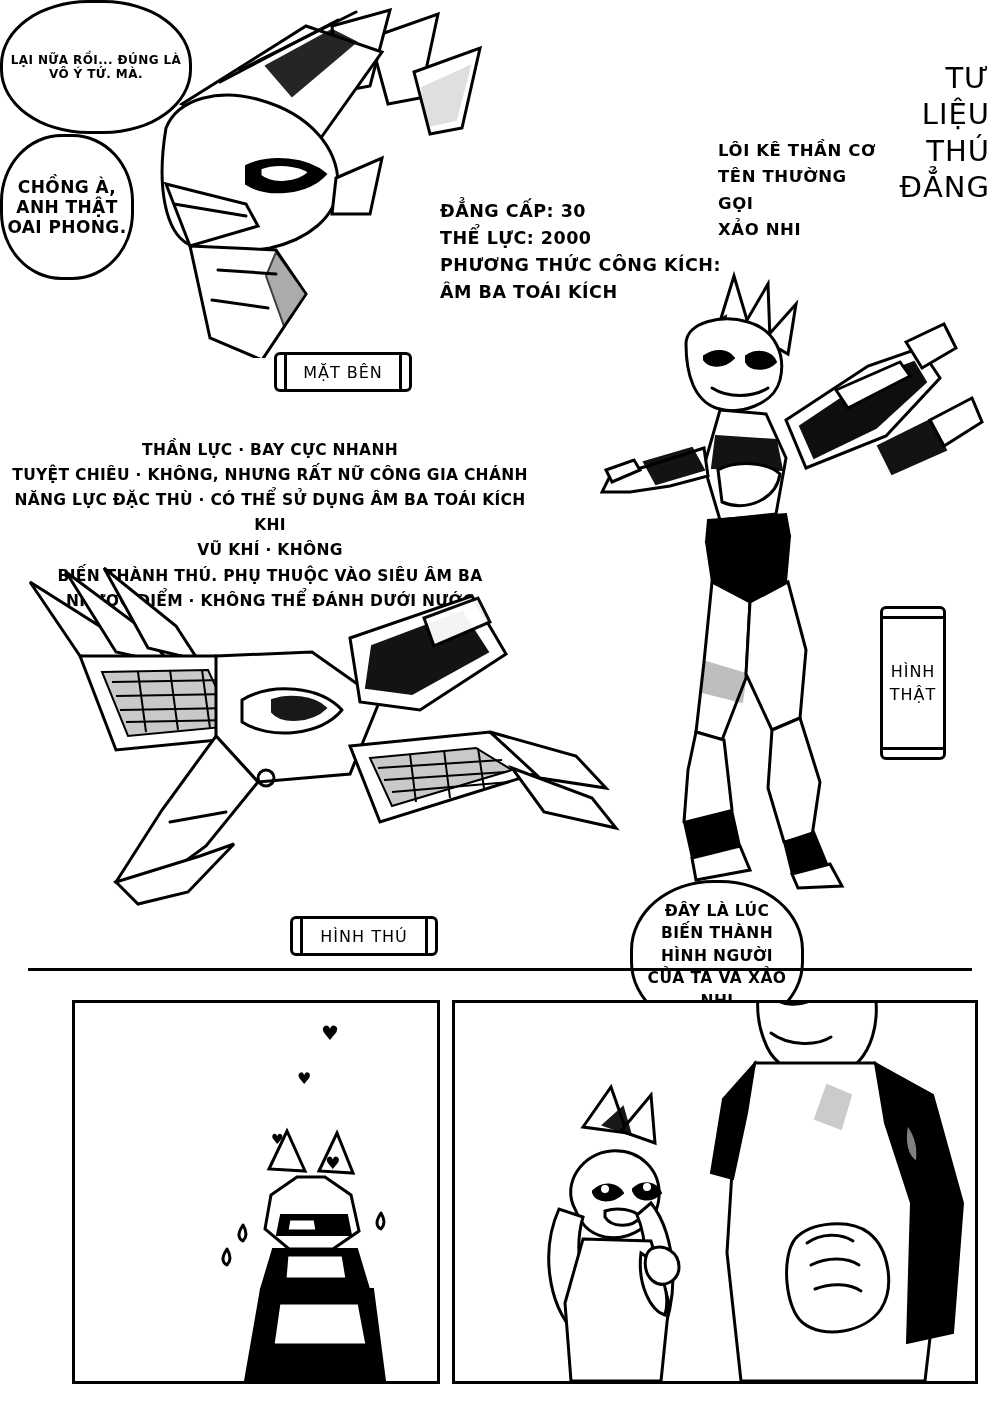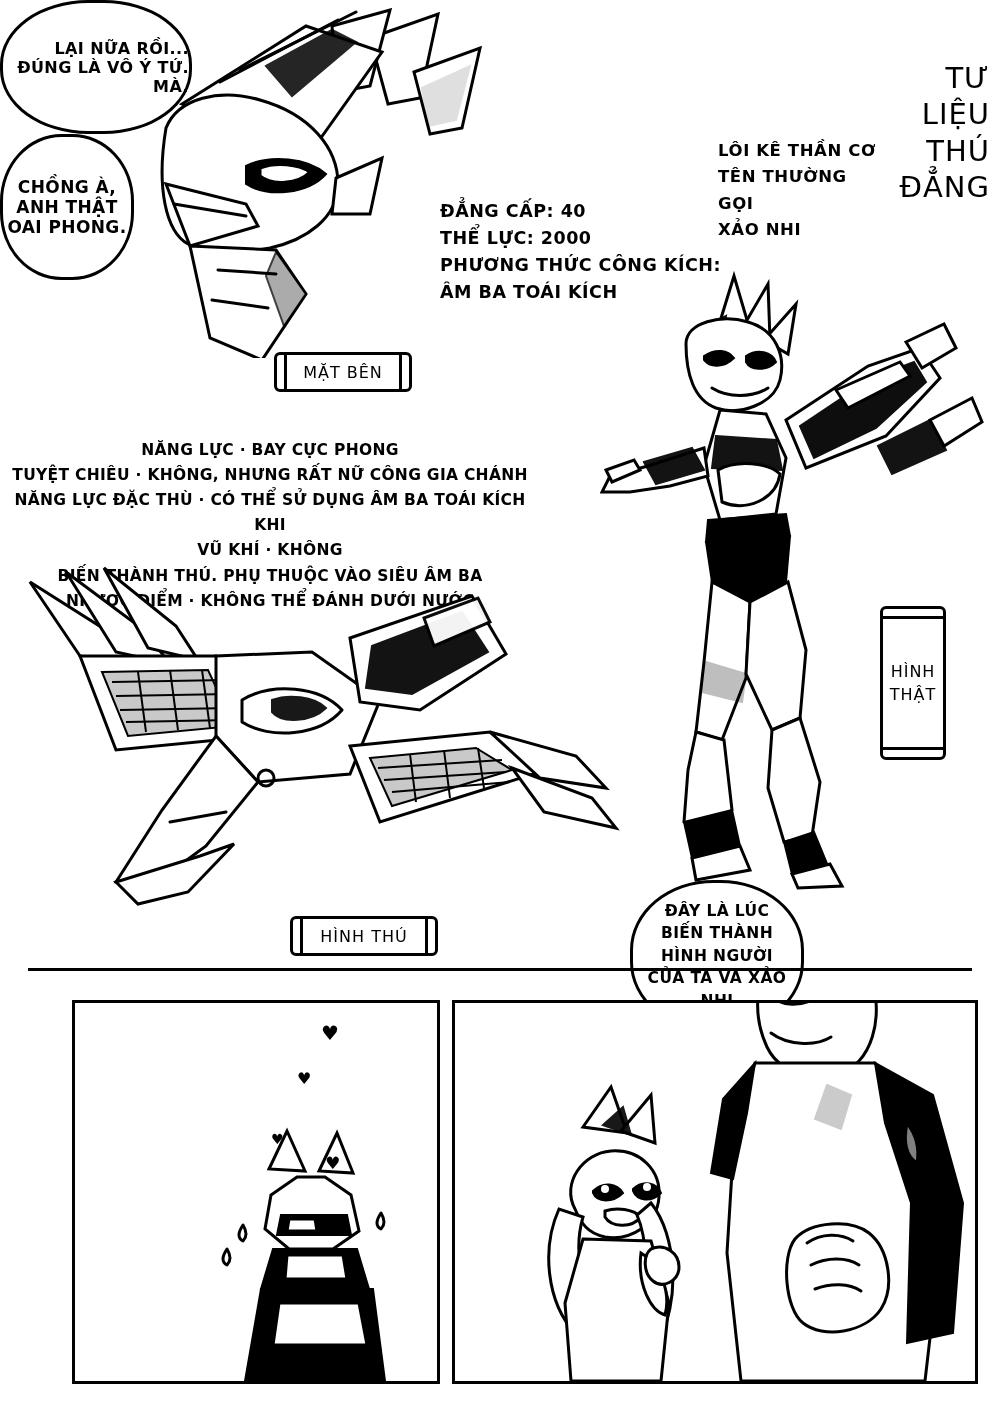--- a/index.html
+++ b/index.html
@@ -81,22 +81,22 @@
   }
   #bubble-3 .tail-in{
     position:absolute;left:124px;top:128px;width:0;height:0;
     border-left:9px solid transparent;border-right:5px solid transparent;border-top:33px solid #fff;
   }
 
   
   #bubble-1{
     left:78px;top:992px;width:186px;height:128px;
     background:#fff;border:3px solid #000;border-radius:46%/48%;
-    display:flex;align-items:center;justify-content:center;text-align:right;
-    font-weight:bold;font-size:16px;letter-spacing:.4px;
+    display:flex;align-items:center;justify-content:center;text-align:center;
+    font-weight:bold;font-size:12px;letter-spacing:.4px;
   }
   #bubble-2{
     left:456px;top:992px;width:128px;height:140px;
     background:#fff;border:3px solid #000;border-radius:46%/46%;
     display:flex;align-items:center;justify-content:center;text-align:center;
     font-weight:bold;font-size:17px;letter-spacing:.4px;
   }
 
   
   #panel-divider{position:absolute;left:28px;top:968px;width:944px;height:3px;background:#000;}
@@ -133,32 +133,32 @@
 
   <div id="name-block">
     <div>LÔI KÊ THẦN CƠ</div>
     <div>TÊN THƯỜNG GỌI</div>
     <div>XẢO NHI</div>
   </div>
 
   <div id="stats-block">
     <div>
       <span>ĐẲNG CẤP:</span>
-      <span>40</span>
+      <span>30</span>
     </div>
     <div>
       <span>THỂ LỰC:</span>
       <span>2000</span>
     </div>
     <div>PHƯƠNG THỨC CÔNG KÍCH:</div>
     <div>ÂM BA TOÁI KÍCH</div>
   </div>
 
   <div id="abilities-block">
-    <div>NĂNG LỰC · BAY CỰC PHONG</div>
+    <div>THẦN LỰC · BAY CỰC NHANH</div>
     <div>TUYỆT CHIÊU · KHÔNG, NHƯNG RẤT NỮ CÔNG GIA CHÁNH</div>
     <div>NĂNG LỰC ĐẶC THÙ · CÓ THỂ SỬ DỤNG ÂM BA TOÁI KÍCH KHI</div>
     <div>VŨ KHÍ · KHÔNG</div>
     <div>BIẾN THÀNH THÚ. PHỤ THUỘC VÀO SIÊU ÂM BA</div>
     <div>NHƯỢC ĐIỂM · KHÔNG THỂ ĐÁNH DƯỚI NƯỚC</div>
   </div>
 
   <div class="art" id="art-head">
     <svg viewBox="0 0 420 350" width="420" height="350">
 

